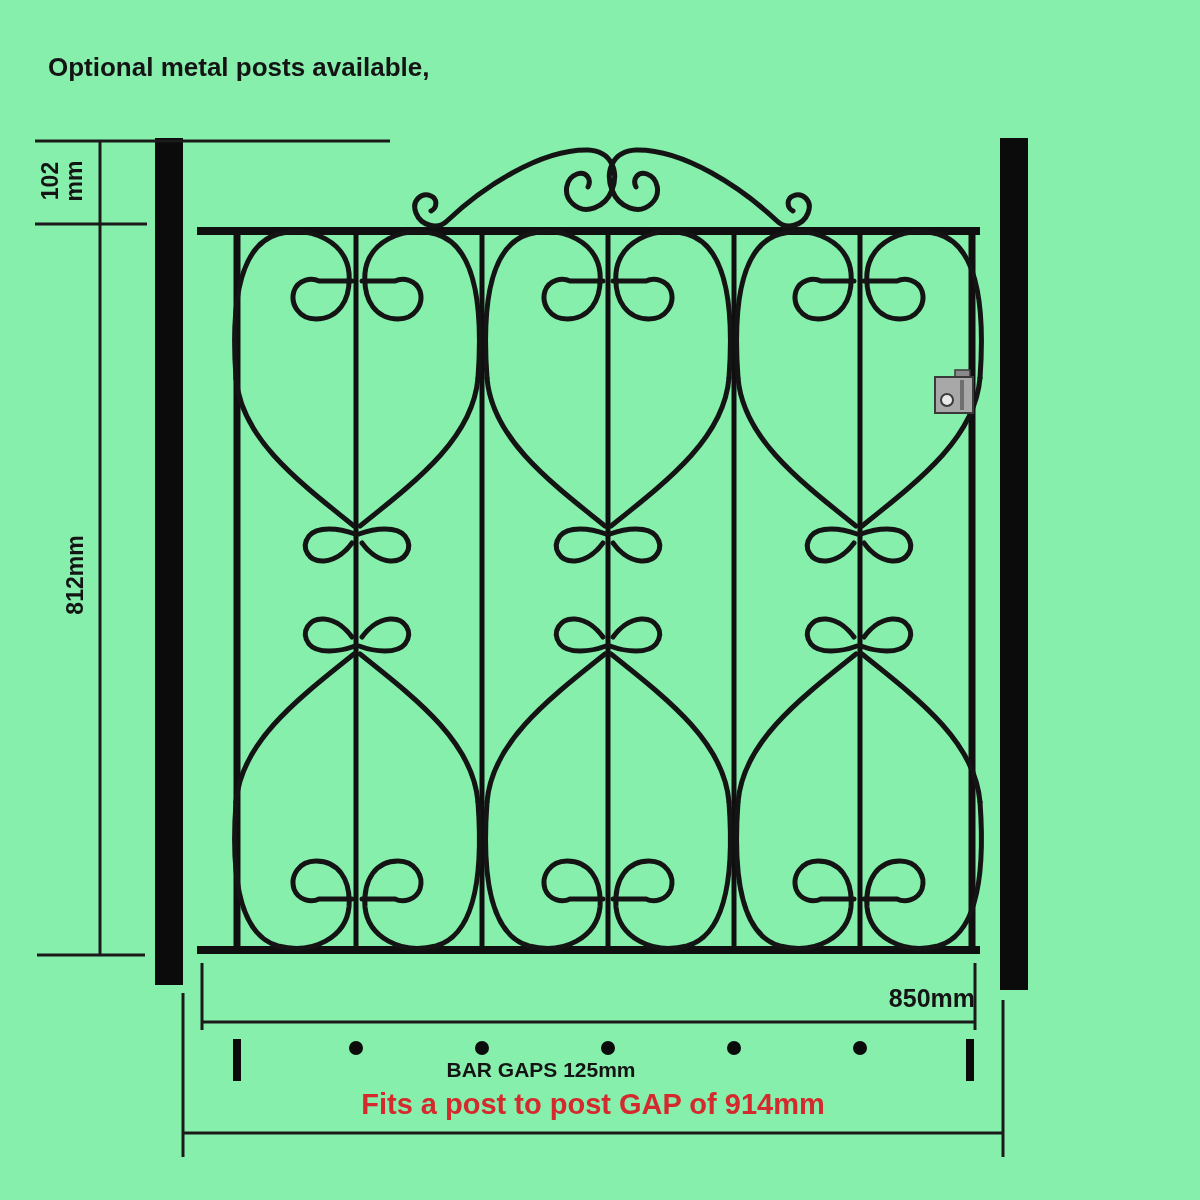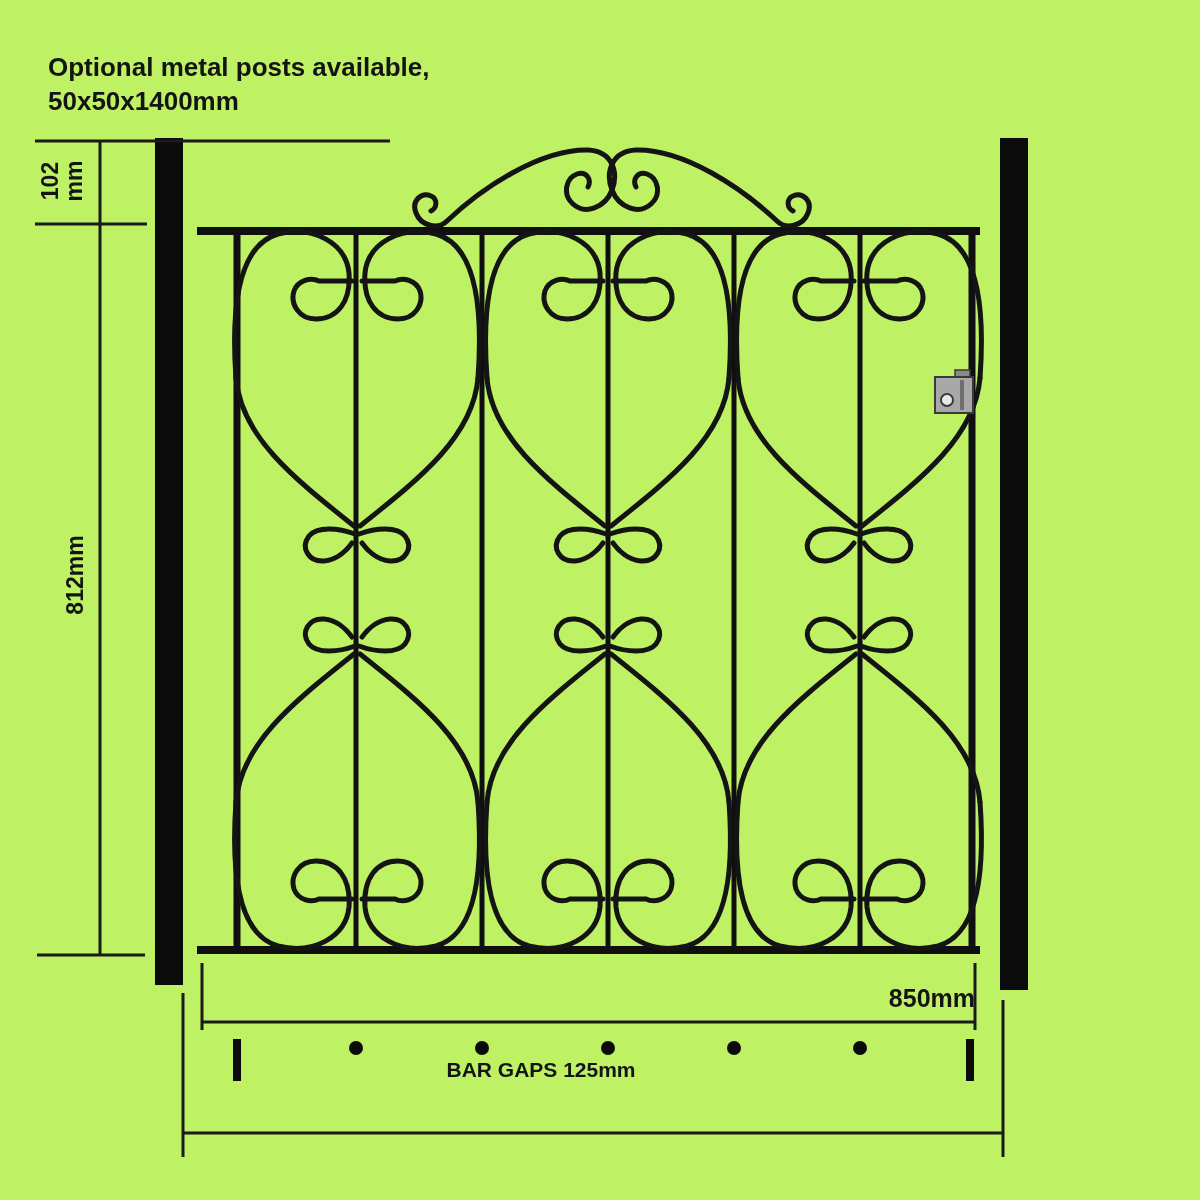--- a/index.html
+++ b/index.html
@@ -1,19 +1,19 @@
 <!DOCTYPE html>
 <html><head>
 <meta charset="utf-8">
 <style>
   html,body{margin:0;padding:0;background:#ffffff;}
   .canvas{
     position:relative;
     width:1200px;height:1200px;
-    background:#bef264;
+    background:#86efac;
     font-family:"Liberation Sans", sans-serif;
     overflow:hidden;
   }
   .gate-svg{position:absolute;left:0;top:0;}
   .label{position:absolute;color:#141414;font-weight:bold;white-space:nowrap;}
   .note{left:48px;top:50px;font-size:26px;line-height:34px;}
   .rot{transform:translate(-50%,-50%) rotate(-90deg);font-size:23px;line-height:24px;text-align:center;}
   .rot-102{left:62px;top:181px;}
   .rot-812{left:75px;top:575px;}
   .dim-850{left:202px;top:984px;width:773px;text-align:right;font-size:25px;}
@@ -110,28 +110,28 @@
 
     <g stroke="#1a1a1a" stroke-width="3">
       <line x1="183" y1="993" x2="183" y2="1157"></line>
       <line x1="1003" y1="1000" x2="1003" y2="1157"></line>
       <line x1="183" y1="1133" x2="1003" y2="1133"></line>
     </g>
   </svg>
 
   <div class="label note">
     <div>Optional metal posts available,</div>
-    <div>50x50x1400mm</div>
   </div>
 
   <div class="label rot rot-102">
     <div>102</div>
     <div>mm</div>
   </div>
 
   <div class="label rot rot-812">812mm</div>
 
   <div class="label dim-850">850mm</div>
 
   <div class="label dim-bargaps">BAR GAPS 125mm</div>
 
+  <div class="label dim-postgap">Fits a post to post GAP of 914mm</div>
 
 </div>
 
 </body></html>

